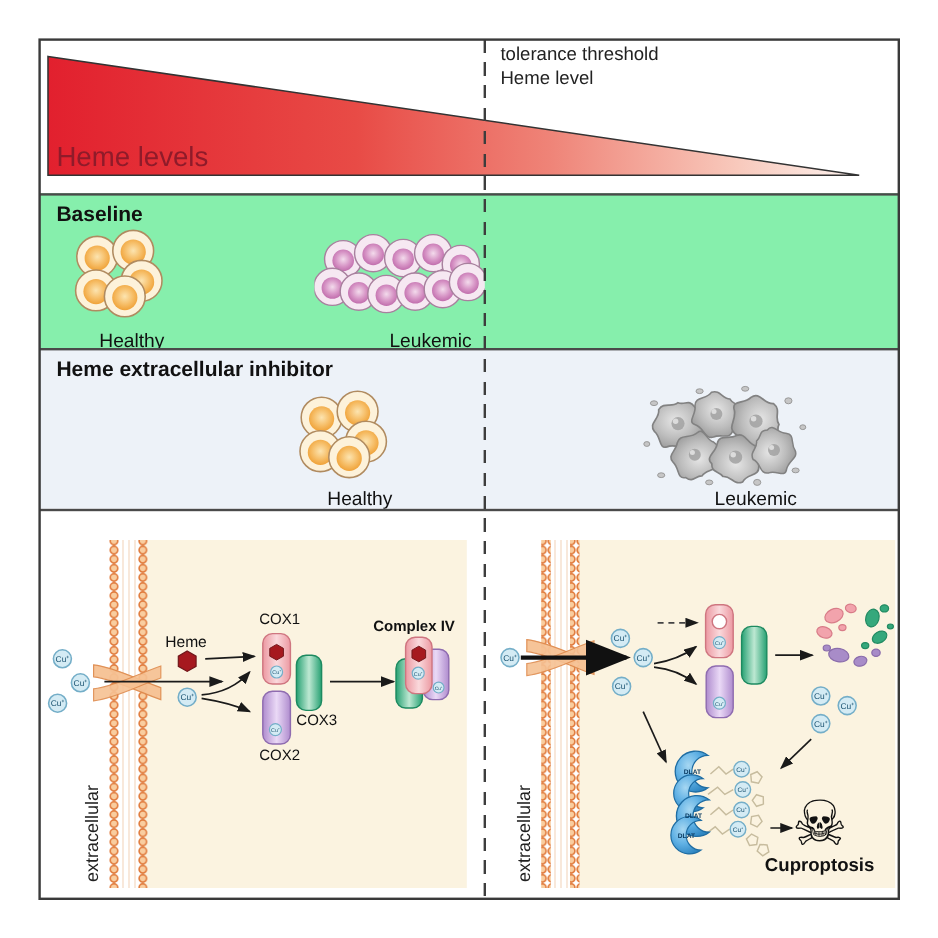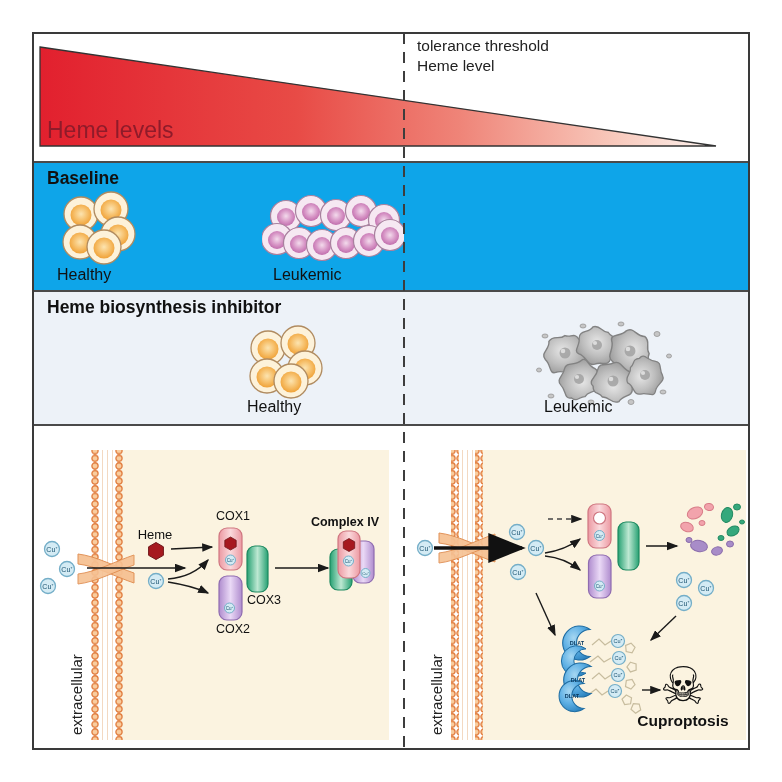--- a/index.html
+++ b/index.html
@@ -2,29 +2,29 @@
 <html><head>
 <meta charset="utf-8">
 <style>
   html,body{margin:0;padding:0;background:#fff;}
   .page{position:relative;width:782px;height:782px;background:#ffffff;overflow:hidden;
         font-family:"Liberation Sans",sans-serif;color:#1a1a1a;}
   .frame{position:absolute;left:32px;top:32px;width:718px;height:718px;
          border:2px solid #3a3a3a;box-sizing:border-box;pointer-events:none;z-index:30;}
   .panel{position:absolute;left:33px;width:716px;box-sizing:border-box;}
   .heme-panel{top:33px;height:128px;background:#ffffff;}
-  .baseline-panel{top:161px;height:163px;background:#0ea5e9;border-top:2px solid #4a4a4a;}
+  .baseline-panel{top:161px;height:163px;background:#86efac;border-top:2px solid #4a4a4a;}
   .inhibitor-panel{top:290px;height:134px;background:#edf2f8;border-top:2px solid #4a4a4a;}
   .pathway-panel{top:424px;height:325px;background:#ffffff;border-top:2px solid #4a4a4a;}
   .abs{position:absolute;}
   .heme-label{left:14px;top:84px;font-size:23px;color:#8f1b2a;z-index:5;}
   .threshold{left:384px;top:3px;font-size:15.5px;line-height:20px;color:#222;z-index:6;}
   .threshold span{display:block;}
   .panel-title{left:14px;top:5px;font-size:17.5px;font-weight:bold;color:#111;}
-  .cell-label{font-size:16px;color:#111;text-align:left;}
+  .cell-label{font-size:16px;color:#111;text-align:right;margin-top:10px;}
   .dashed-line{position:absolute;left:403px;top:33px;width:2px;height:716px;z-index:20;
     background:repeating-linear-gradient(to bottom,#3d3d3d 0 11px,transparent 11px 19px);}
   svg{display:block;}
   svg text{font-family:"Liberation Sans",sans-serif;}
 </style>
 </head>
 <body>
 
 <div class="page">
 
@@ -136,21 +136,21 @@
         <g>
             <circle cx="128" cy="41" r="15.5" fill="#f6e8f2"></circle>
             <circle cx="128" cy="42" r="9" fill="url(#pnkCore)" stroke="none"></circle>
           </g>
       </g>
     </svg>
     <div class="abs cell-label" style="left:240px;top:103px;width:120px;">Leukemic</div>
   </section>
 
   <section class="panel inhibitor-panel">
-    <div class="abs panel-title">Heme biosynthesis inhibitor</div>
+    <div class="abs panel-title">Heme extracellular inhibitor</div>
 
     <svg class="abs" style="left:208px;top:32px;" width="92" height="82" viewBox="0 0 92 82">
       <g stroke="#b08b60" stroke-width="1.3">
         <g>
             <circle cx="27" cy="24" r="17" fill="#fdf2da"></circle>
             <circle cx="27" cy="25" r="10.5" fill="url(#orgCore)" stroke="none"></circle>
           </g>
         <g>
             <circle cx="57" cy="19" r="17" fill="#fdf2da"></circle>
             <circle cx="57" cy="20" r="10.5" fill="url(#orgCore)" stroke="none"></circle>

